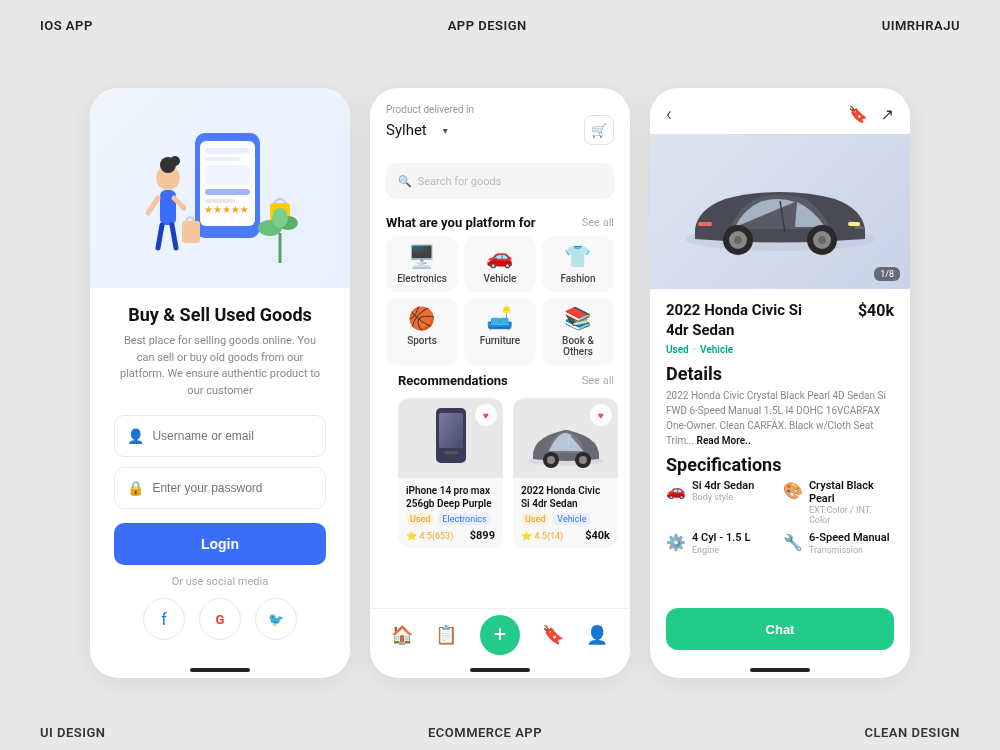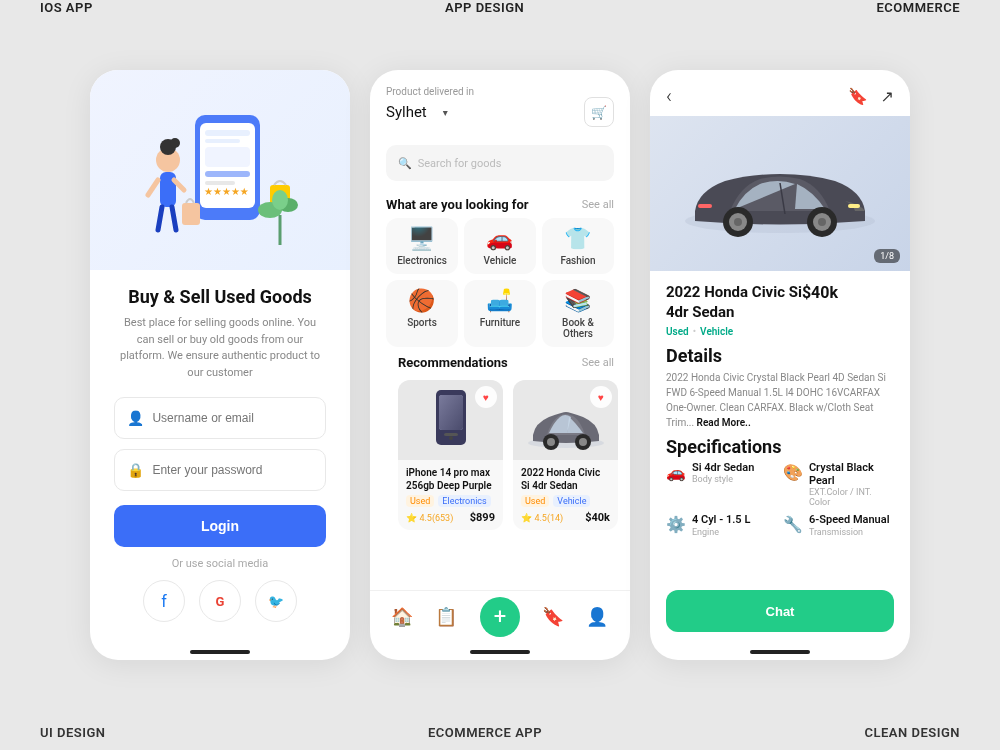--- a/index.html
+++ b/index.html
@@ -11,21 +11,21 @@
       display: flex;
       flex-direction: column;
       overflow: hidden;
     }
 
     
     .header {
       display: flex;
       justify-content: space-between;
       align-items: center;
-      padding: 0 40px;
+      padding: 18px 40px;
       background: #e8e8e8;
       gap: 48px;
     }
     .header-left, .header-center, .header-right {
       font-size: 13px;
       font-weight: 600;
       letter-spacing: 0.5px;
       color: #222;
     }
     .header-center { flex: 1; text-align: center; }
@@ -408,20 +408,21 @@
       padding: 2px 6px;
       border-radius: 6px;
     }
     .detail-content {
       padding: 12px 16px;
       flex: 1;
       overflow: hidden;
     }
     .price-row {
       display: flex;
+      justify-content: space-between;
       align-items: flex-start;
       margin-bottom: 4px;
     }
     .car-name {
       font-size: 15px;
       font-weight: 700;
       color: #111;
       line-height: 1.3;
     }
     .car-price {
@@ -522,21 +523,21 @@
       color: #333;
       letter-spacing: 0.5px;
     }
   </style>
 </head>
 <body>
 
 <div class="header">
   <span class="header-left">IOS APP</span>
   <span class="header-center">APP DESIGN</span>
-  <span class="header-right">ECOMMERCE</span>
+  <span class="header-right">UIMRHRAJU</span>
 </div>
 
 <div class="main">
 
   <div class="phone-card card-login">
     <div class="login-illustration">
       <svg width="160" height="170" viewBox="0 0 160 170" xmlns="http://www.w3.org/2000/svg">
 
         <rect x="55" y="30" width="65" height="105" rx="10" fill="#3b6ef8" opacity="0.9"></rect>
         <rect x="60" y="38" width="55" height="85" rx="6" fill="#fff"></rect>
@@ -601,21 +602,21 @@
           <span class="chevron-down">▾</span>
         </div>
         <div class="cart-icon-wrap">🛒</div>
       </div>
     </div>
     <div class="search-bar">
       <span>🔍</span>
       <span>Search for goods</span>
     </div>
     <div class="section-header">
-      <span class="section-title">What are you looking for</span>
+      <span class="section-title">What are you platform for</span>
       <span class="see-all">See all</span>
     </div>
     <div class="category-grid" id="cat-grid">
         <div class="cat-item">
           <span class="cat-icon">🖥️</span>
           <span class="cat-label">Electronics</span>
         </div>
         <div class="cat-item">
           <span class="cat-icon">🚗</span>
           <span class="cat-label">Vehicle</span>

